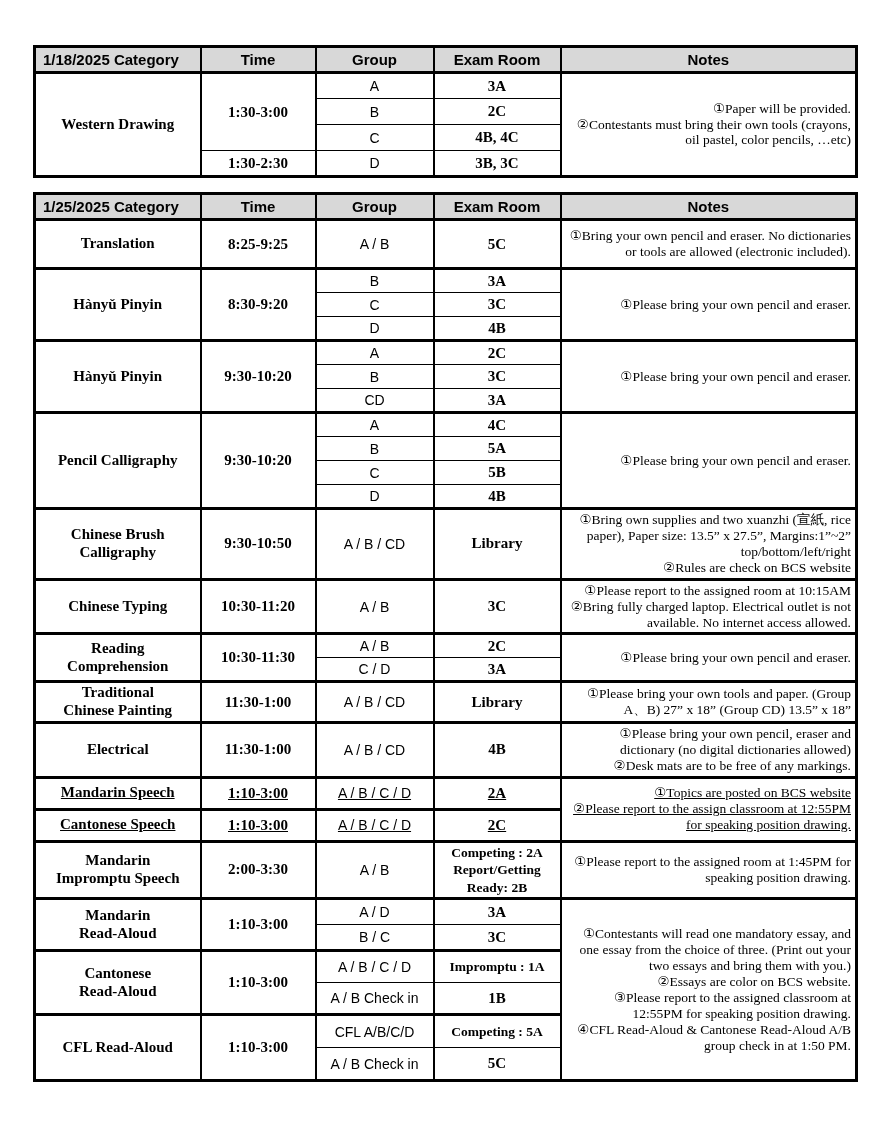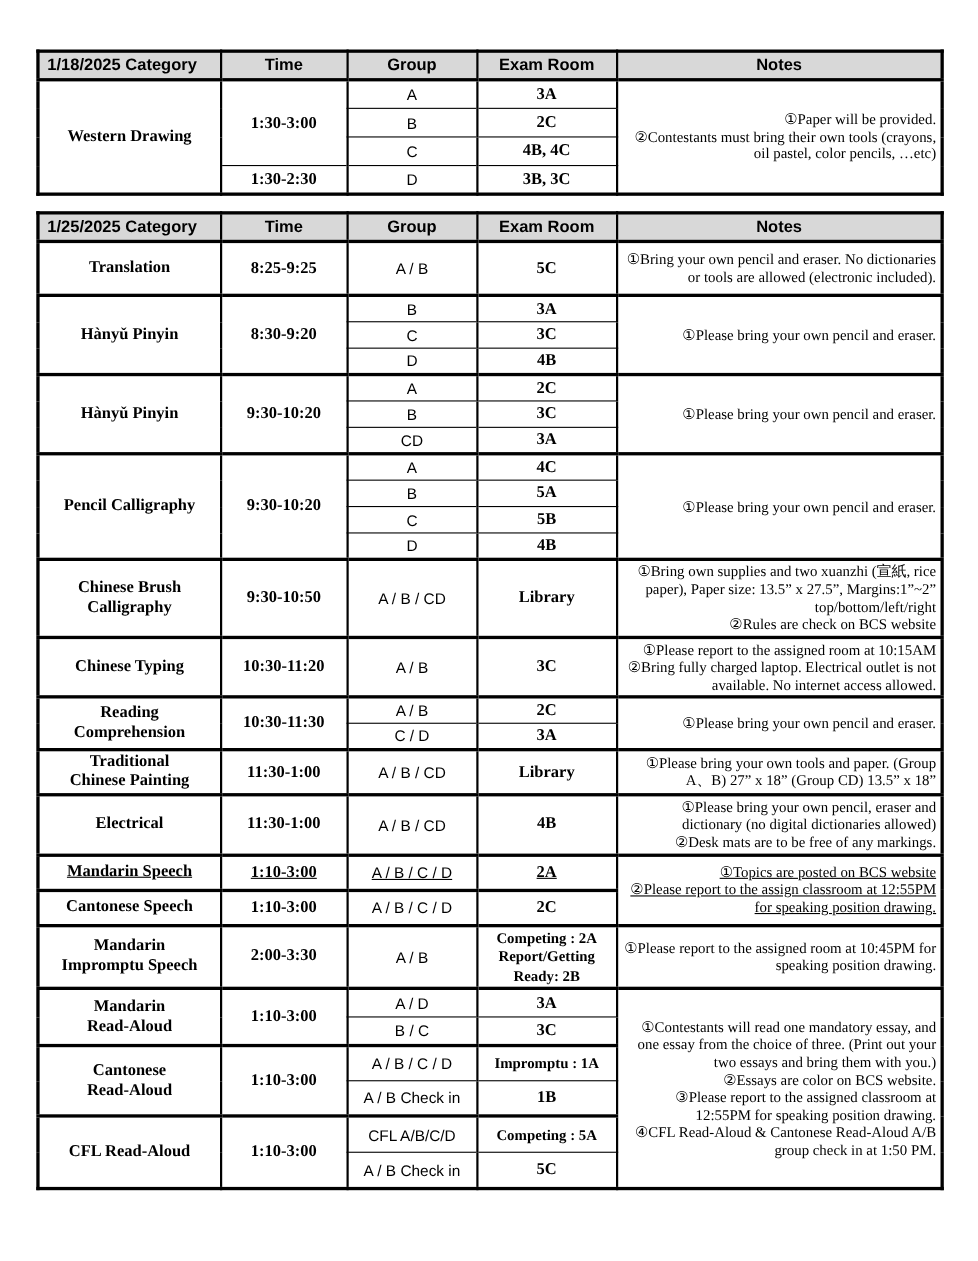--- a/index.html
+++ b/index.html
@@ -217,38 +217,38 @@
           <tr class="bs" style="height: 32px; text-decoration: underline;">
             <td class="cat" rowspan="1">Mandarin Speech</td>
             <td class="time" rowspan="1">1:10-3:00</td>
             <td class="grp">A / B / C / D</td>
             <td class="room">2A</td>
             <td class="notes" rowspan="2">
               <div class="note-line">①Topics are posted on BCS website</div>
               <div class="note-line">②Please report to the assign classroom at 12:55PM for speaking position drawing.</div>
             </td>
           </tr>
-          <tr class="bs" style="height: 32px;">
+          <tr class="bs" style="height: 32px; text-decoration: underline;">
             <td class="cat" rowspan="1">Cantonese Speech</td>
             <td class="time" rowspan="1">1:10-3:00</td>
             <td class="grp">A / B / C / D</td>
             <td class="room">2C</td>
           </tr>
           <tr class="bs" style="height: 55px;">
             <td class="cat" rowspan="1">Mandarin
 Impromptu Speech</td>
             <td class="time" rowspan="1">2:00-3:30</td>
             <td class="grp">A / B</td>
             <td class="room sm">
               <div class="rl">Competing : 2A</div>
               <div class="rl">Report/Getting</div>
               <div class="rl">Ready: 2B</div>
             </td>
             <td class="notes" rowspan="1">
-              <div class="note-line">①Please report to the assigned room at 10:45PM for speaking position drawing.</div>
+              <div class="note-line">①Please report to the assigned room at 1:45PM for speaking position drawing.</div>
             </td>
           </tr>
           <tr class="bs" style="height: 26px;">
             <td class="cat" rowspan="2">Mandarin
 Read-Aloud</td>
             <td class="time" rowspan="2">1:10-3:00</td>
             <td class="grp">A / D</td>
             <td class="room">3A</td>
             <td class="notes" rowspan="6">
               <div class="note-line">①Contestants will read one mandatory essay, and one essay from the choice of three. (Print out your two essays and bring them with you.)</div>

